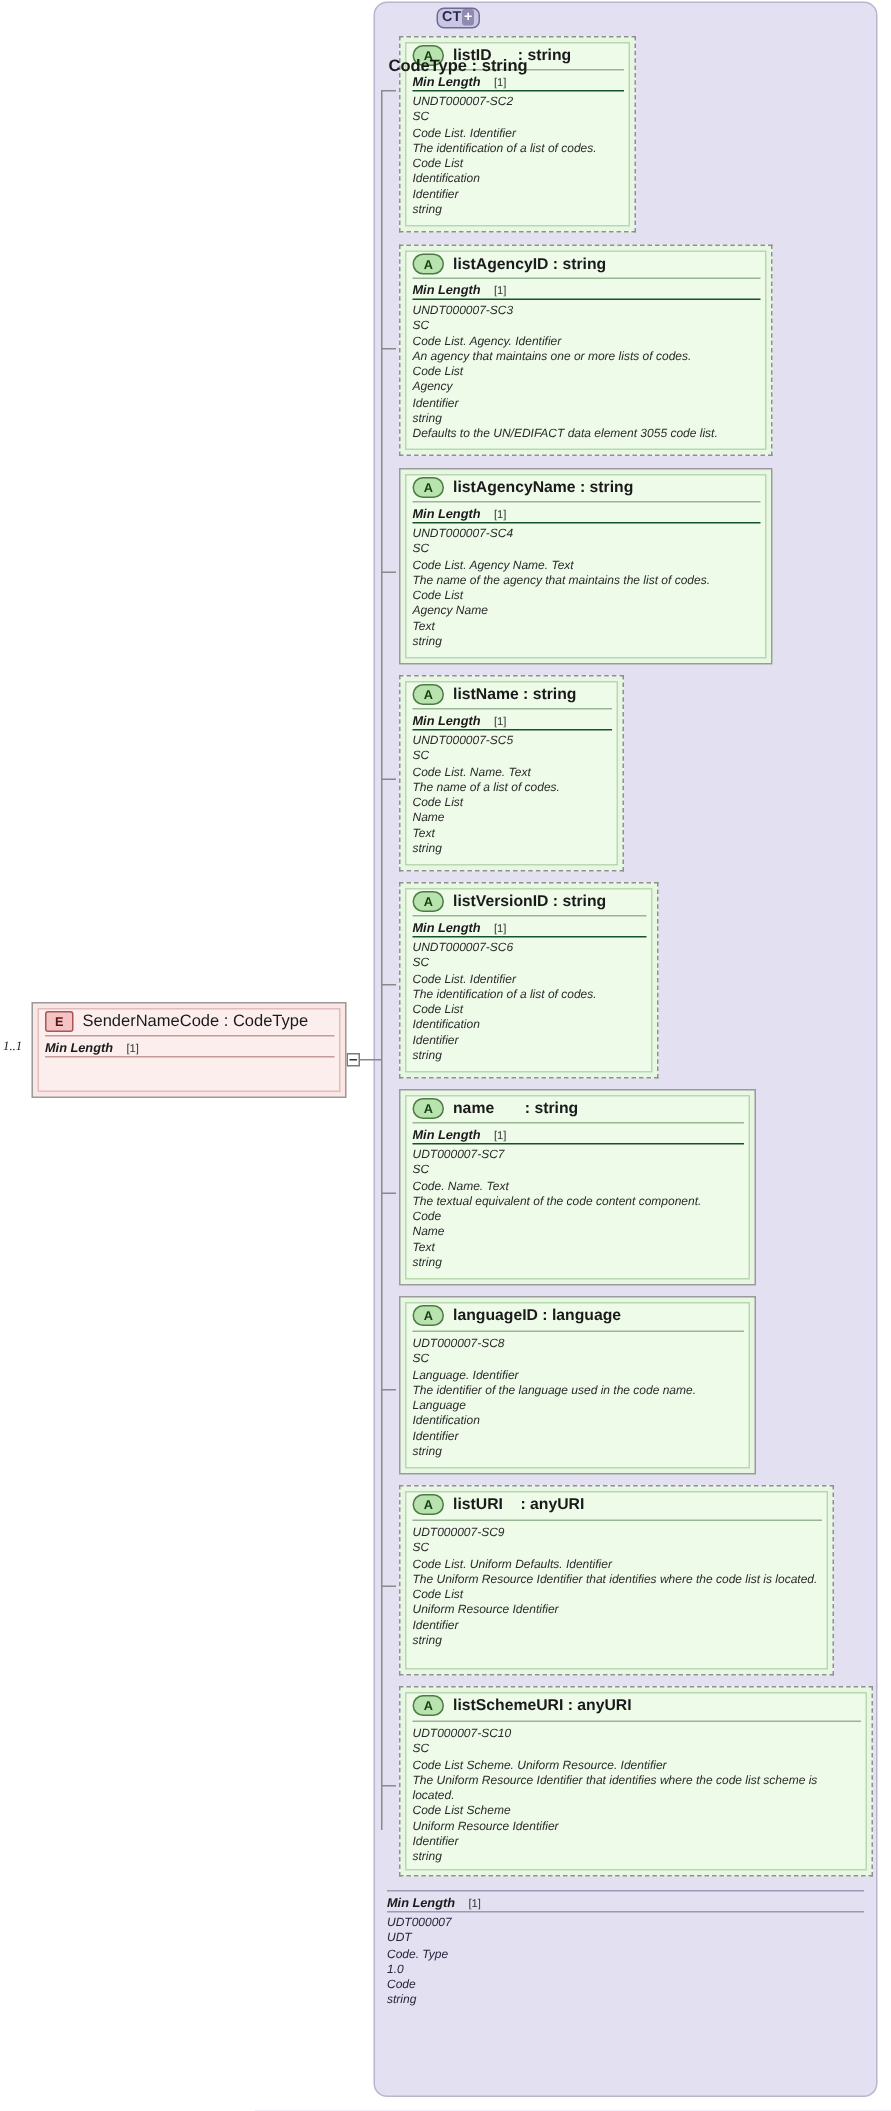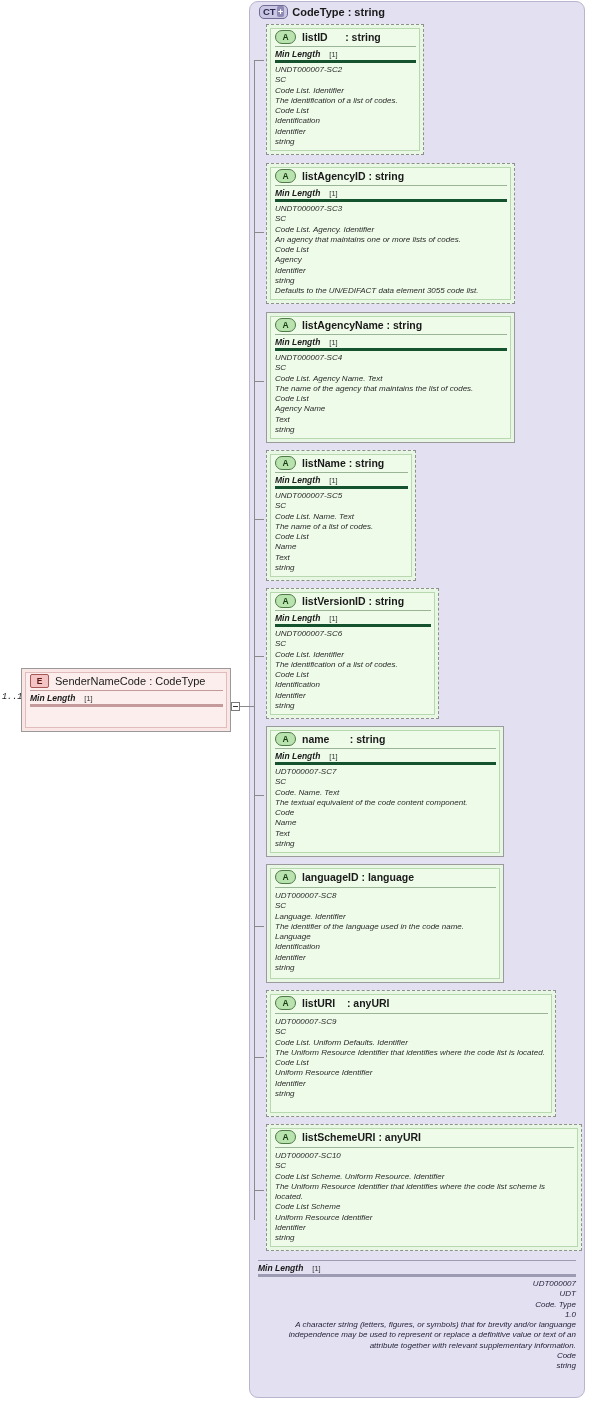--- a/index.html
+++ b/index.html
@@ -16,22 +16,23 @@
   #ct-container{
     position:absolute;
     left:249px;top:1px;width:336px;height:1397px;
     background:#e3e0f2;
     border:1px solid #b9b5cf;
     border-radius:9px;
     box-sizing:border-box;
   }
   #ct-header{
     position:absolute;left:259px;top:5px;
-    display:flex;align-items:center;gap:4px;
+    display:flex;align-items:center;gap:19px;
     z-index:5;
+    flex-direction:column;
   }
   .ct-badge{
     display:inline-block;
     background:#c9c6e4;
     border:1px solid #6f6b94;
     border-radius:5px;
     padding:0px 3px 1px 3px;
     font-size:9.5px;
     font-weight:bold;
     color:#2b2850;
@@ -83,21 +84,21 @@
     font-family:"Liberation Sans", sans-serif;
     flex:none;
   }
   .attr-name{
     font-size:10.5px;font-weight:bold;color:#1a1a1a;
     font-family:"Liberation Sans", sans-serif;
     white-space:pre;
   }
   .facet-row{
     border-top:1px solid #9ab595;
-    border-bottom:3px solid #14532d;
+    border-bottom:1px solid #14532d;
     padding:1.5px 0 1.5px 0;
     margin:2px 0 2px 0;
     display:flex;align-items:baseline;gap:9px;
   }
   .facet-name{
     font-size:8.5px;font-style:italic;font-weight:bold;color:#1a1a1a;
     font-family:"Liberation Sans", sans-serif;
   }
   .facet-val{
     font-size:7.5px;color:#333;
@@ -134,31 +135,31 @@
   .elem-name{
     font-size:11px;font-weight:normal;color:#1a1a1a;
     font-family:"Liberation Sans", sans-serif;white-space:pre;
   }
   #elem-box .facet-row{border-top-color:#c49a9a;border-bottom-color:#c49a9a;}
 
   
   #cardinality{
     position:absolute;left:2px;top:692px;
     font-size:8.5px;font-style:italic;color:#1a1a1a;
-    font-family:Liberation Mono, monospace;
+    font-family:Liberation Serif, serif;
   }
 
   
   #ct-foot{
     position:absolute;left:252px;top:1258px;width:330px;
     box-sizing:border-box;
     padding:0 6px 6px 6px;
   }
   #ct-foot .facet-row{border-top-color:#9d9ab4;border-bottom-color:#9d9ab4;}
-  #ct-foot .doc{color:#26243a;text-align:right;}
+  #ct-foot .doc{color:#26243a;}
 
   
   .line{position:absolute;background:#8a8a8a;}
   .hline{height:1px;}
   .vline{width:1px;}
   .expander{
     position:absolute;
     width:9px;height:9px;
     background:#ffffff;
     border:1px solid #7a7a7a;
@@ -407,21 +408,20 @@
   <div id="ct-foot">
     <div class="facet-row">
       <span class="facet-name">Min Length</span>
       <span class="facet-val">[1]</span>
     </div>
     <div class="doc">
       <div>UDT000007</div>
       <div>UDT</div>
       <div>Code. Type</div>
       <div>1.0</div>
-      <div>A character string (letters, figures, or symbols) that for brevity and/or languange independence may be used to represent or replace a definitive value or text of an attribute together with relevant supplementary information.</div>
       <div>Code</div>
       <div>string</div>
     </div>
   </div>
 
   <div id="cardinality">1..1</div>
 
   <div id="elem-box">
     <div class="inner"></div>
     <div class="abx-content" style="padding:5px 7px 5px 8px;">

